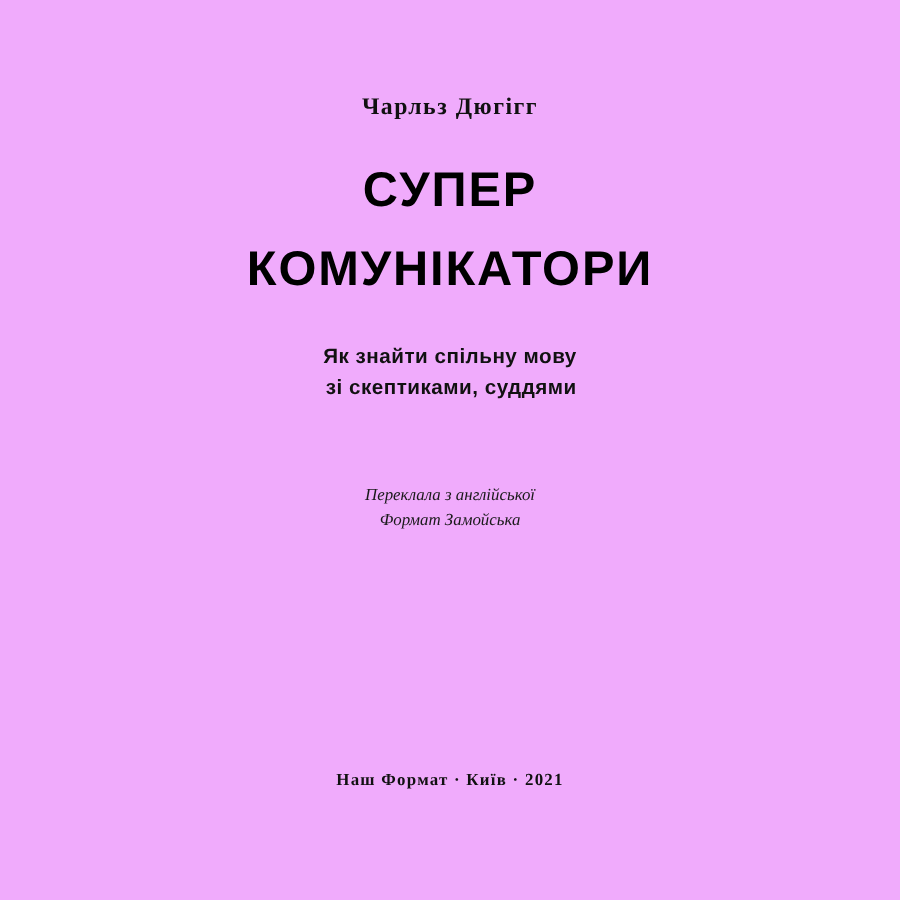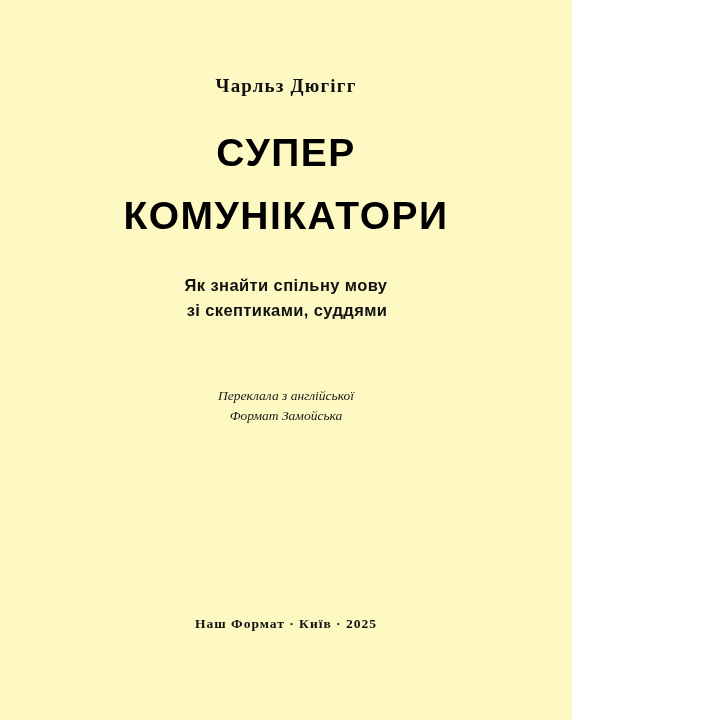--- a/index.html
+++ b/index.html
@@ -10,23 +10,23 @@
   body {
     width: 720px;
     height: 720px;
     font-family: "Liberation Sans", sans-serif;
     color: #0d0d0d;
     overflow: hidden;
   }
 
   .page {
     position: relative;
-    width: 572px;
+    width: 720px;
     height: 720px;
-    background: #fef9c3;
+    background: #f0abfc;
     display: flex;
     flex-direction: column;
     align-items: center;
   }
 
   .author {
     margin-top: 76px;
     font-family: "Liberation Serif", serif;
     font-weight: 700;
     font-size: 19px;
@@ -105,15 +105,15 @@
   <div class="subtitle">
     <div>Як знайти спільну мову</div>
     <div>зі скептиками, суддями</div>
   </div>
 
   <div class="translator">
     <div>Переклала з англійської</div>
     <div>Формат Замойська</div>
   </div>
 
-  <div class="publisher">Наш Формат · Київ · 2025</div>
+  <div class="publisher">Наш Формат · Київ · 2021</div>
 
 </div>
 
 </body></html>

